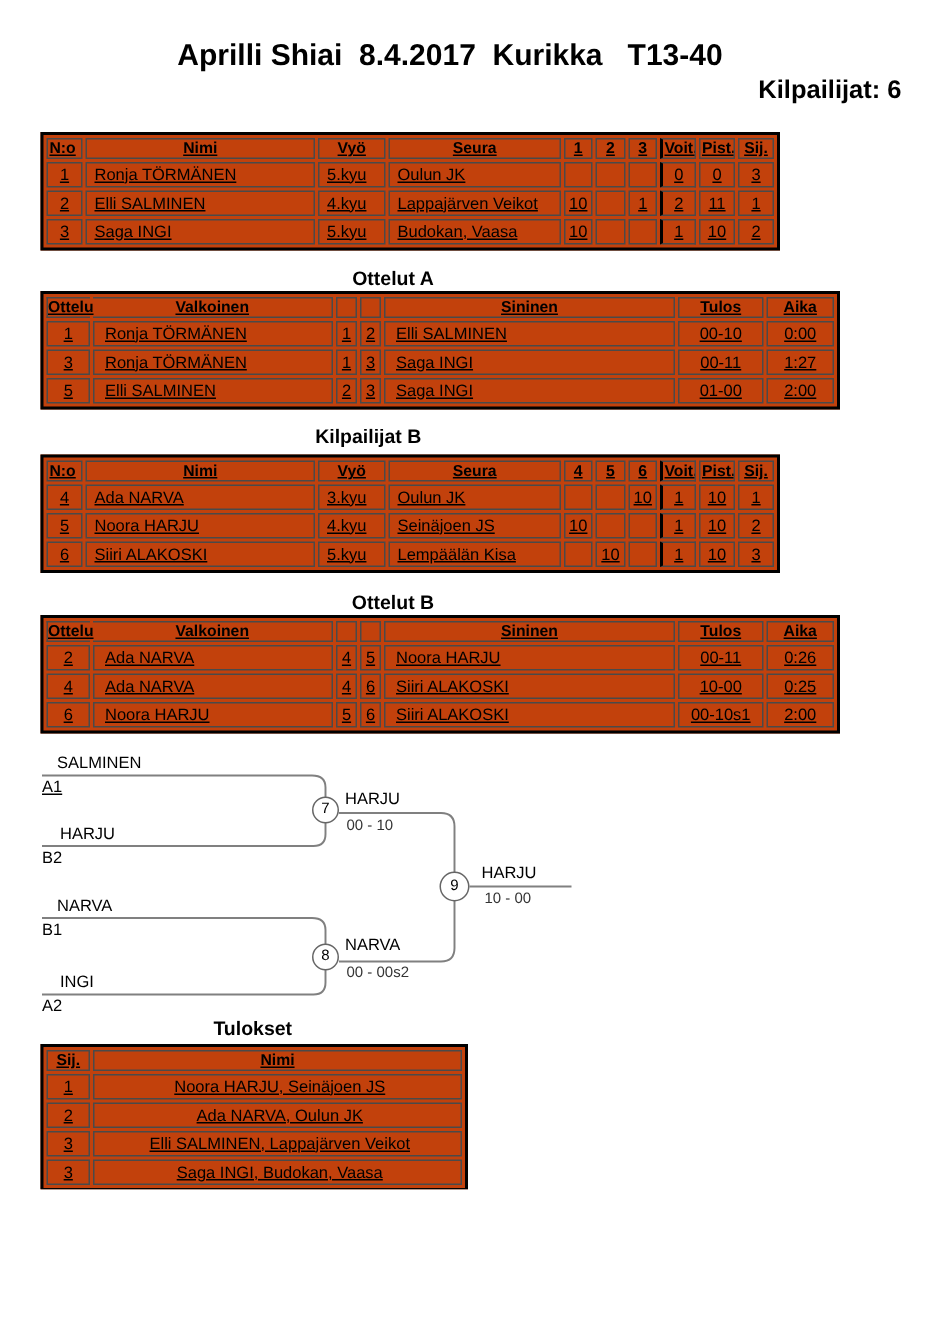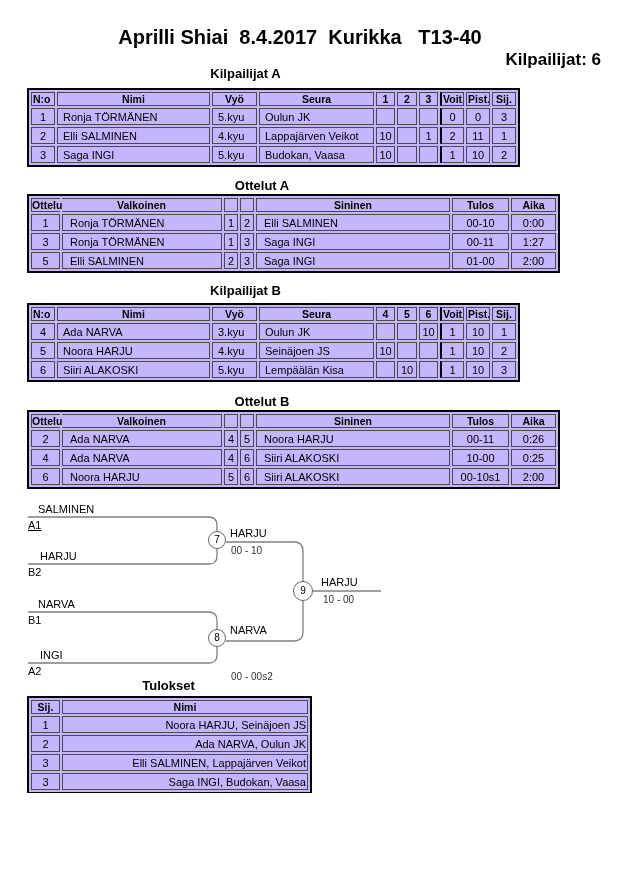--- a/index.html
+++ b/index.html
@@ -18,21 +18,21 @@
     position:absolute;left:27px;text-align:center;font-size:13px;font-weight:bold;
   }
   .h-ka{top:66px;width:437px;}
   .h-oa{top:178px;width:470px;}
   .h-kb{top:283px;width:437px;}
   .h-ob{top:394px;width:470px;}
   .h-res{top:678px;width:283px;}
 
   table.tbl{
     position:absolute;left:27px;border-collapse:separate;border-spacing:2px;
-    table-layout:fixed;border:2px solid #000;background:#c4b5fd;box-sizing:border-box;
+    table-layout:fixed;border:2px solid #000;background:#c2410c;box-sizing:border-box;text-decoration:underline;
   }
   .tbl th,.tbl td{
     border:1px solid #4a4a4a;box-sizing:border-box;overflow:hidden;white-space:nowrap;
     padding:0 1px;font-size:11px;text-align:center;vertical-align:middle;
     height:17px;line-height:14px;font-weight:normal;
   }
   .tbl th{font-weight:bold;height:14px;line-height:12px;font-size:10.5px;}
 
   .t-kilp{width:493px;}
   .t-kilp th:nth-child(1){text-align:left;padding-left:1px;}
@@ -42,42 +42,41 @@
   .pos-kb{top:303px;}
 
   .t-ott{width:533px;}
   .t-ott th:nth-child(1){text-align:left;padding-left:0;overflow:visible;border-right:none;}
   .t-ott th:nth-child(2){border-left:none;}
   .t-ott td:nth-child(2),.t-ott td:nth-child(5){text-align:left;padding-left:7px;}
   .pos-oa{top:194px;}
   .pos-ob{top:410px;}
 
   .t-res{width:285px;top:696px;}
-  .t-res td:nth-child(2){text-align:right;padding-left:4px;}
+  .t-res td:nth-child(2){text-align:center;padding-left:4px;}
 
   .bracket-svg{position:absolute;left:0;top:0;}
   .bk{position:absolute;font-size:11px;line-height:13px;color:#000;white-space:nowrap;}
   .bk-score{font-size:10px;line-height:10px;color:#333;}
   .circle{
     position:absolute;width:16px;height:16px;border:1px solid #666;border-radius:50%;
     background:#fff;font-size:10px;line-height:16px;text-align:center;
   }
   .c7{left:208px;top:531px;}
   .c8{left:208px;top:629px;}
   .c9{left:293px;top:581px;width:18px;height:18px;line-height:18px;}
 </style>
 </head>
 <body>
 
 <div class="sheet">
 
   <div class="title">Aprilli Shiai  8.4.2017  Kurikka   T13-40</div>
   <div class="competitors">Kilpailijat: 6</div>
 
-  <div class="h h-ka">Kilpailijat A</div>
   <table class="tbl t-kilp pos-ka">
     <colgroup>
       <col style="width:24px">
         <col style="width:153px">
         <col style="width:45px">
         <col style="width:115px">
       <col style="width:19px">
         <col style="width:20px">
         <col style="width:19px">
       <col style="width:24px">
@@ -328,21 +327,21 @@
   <div class="bk" style="left:40px;top:649px;">INGI</div>
   <div class="bk" style="left:28px;top:665px;">A2</div>
 
   <div class="circle c7">7</div>
   <div class="circle c8">8</div>
   <div class="circle c9">9</div>
 
   <div class="bk" style="left:230px;top:527px;">HARJU</div>
   <div class="bk bk-score" style="left:231px;top:546px;">00 - 10</div>
   <div class="bk" style="left:230px;top:624px;">NARVA</div>
-  <div class="bk bk-score" style="left:231px;top:672px;">00 - 00s2</div>
+  <div class="bk bk-score" style="left:231px;top:644px;">00 - 00s2</div>
   <div class="bk" style="left:321px;top:576px;">HARJU</div>
   <div class="bk bk-score" style="left:323px;top:595px;">10 - 00</div>
 
   <div class="h h-res">Tulokset</div>
   <table class="tbl t-res">
     <colgroup>
       <col style="width:29px">
         <col style="width:246px">
     </colgroup>
     <thead>

